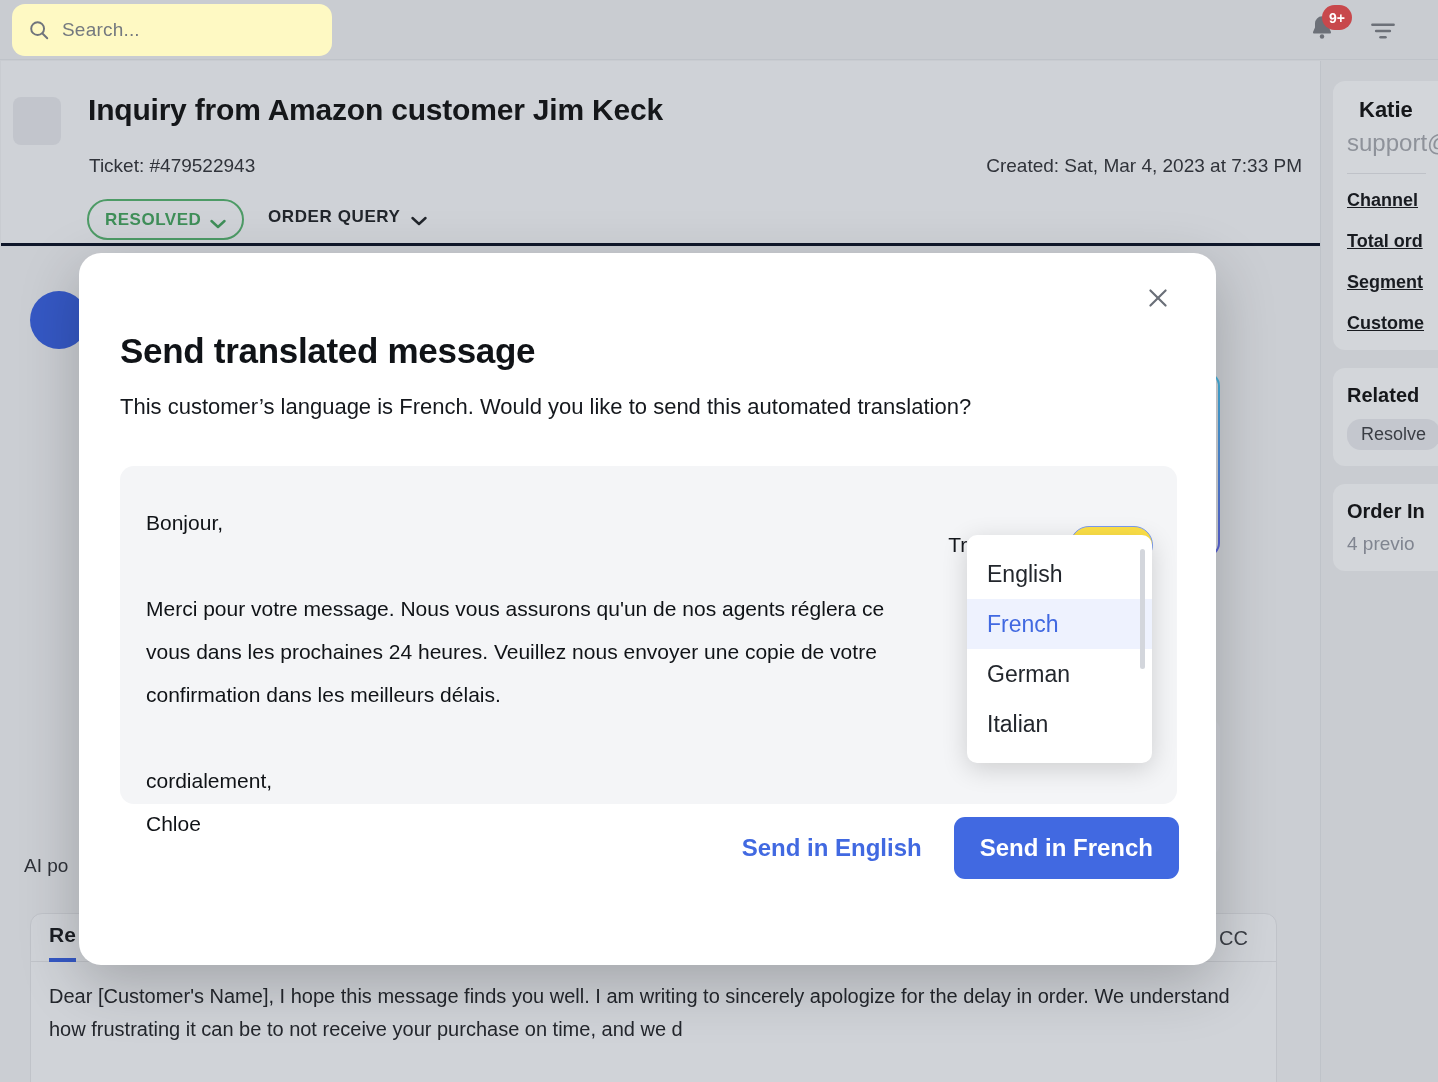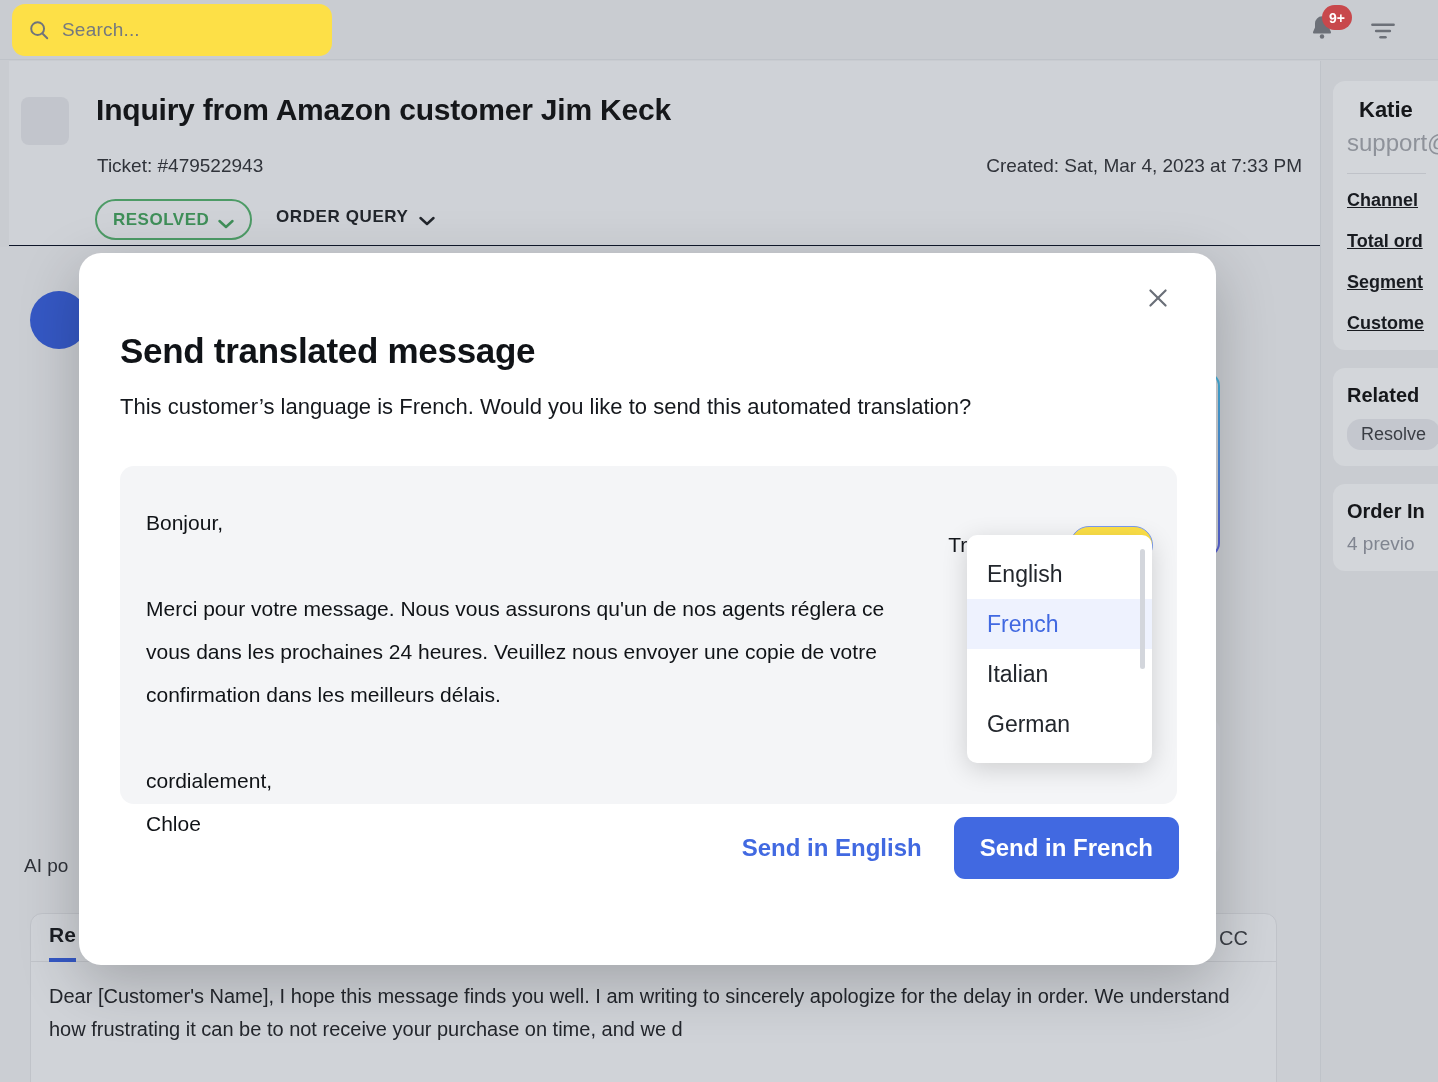--- a/index.html
+++ b/index.html
@@ -24,21 +24,21 @@
     position: absolute;
     top: 0; left: 0; right: 0;
     height: 60px;
     background: #c9ccd1;
     border-bottom: 1px solid #bfc3c9;
   }
   .search-box {
     position: absolute;
     left: 12px; top: 4px;
     width: 320px; height: 52px;
-    background: #fde047;
+    background: #fef9c3;
     border-radius: 13px;
     display: flex;
     align-items: center;
     padding: 0 16px;
     gap: 12px;
   }
   .search-icon { width: 22px; height: 22px; flex: 0 0 auto; color: #6f747c; }
   .search-placeholder {
     font-size: 19px;
     color: #74797f;
@@ -67,24 +67,24 @@
   .filter-icon-wrap {
     position: absolute;
     right: 40px; top: 16px;
     width: 30px; height: 30px;
     color: #6c7078;
   }
 
   
   .ticket-header {
     position: absolute;
-    top: 61px; left: 9px; right: 118px;
+    top: 61px; left: 1px; right: 118px;
     height: 185px;
     background: #cfd2d7;
-    border-bottom: 1px solid #0f172a;
+    border-bottom: 3px solid #0f172a;
   }
   .thumb {
     position: absolute;
     left: 12px; top: 36px;
     width: 48px; height: 48px;
     background: #c2c5cc;
     border-radius: 8px;
   }
   .ticket-title {
     position: absolute;
@@ -573,22 +573,22 @@
       <span class="fr-chip">
         <span class="code">FR</span>
         <span class="caret-down"></span>
       </span>
     </div>
   </div>
 
   <div class="lang-dropdown">
     <div class="lang-item">English</div>
     <div class="lang-item selected">French</div>
+    <div class="lang-item">German</div>
     <div class="lang-item">Italian</div>
-    <div class="lang-item">German</div>
     <div class="lang-scrollbar"></div>
   </div>
 
   <div class="modal-actions">
     <button class="btn-link">Send in English</button>
     <button class="btn-primary">Send in French</button>
   </div>
 </div>
 
 </body></html>

